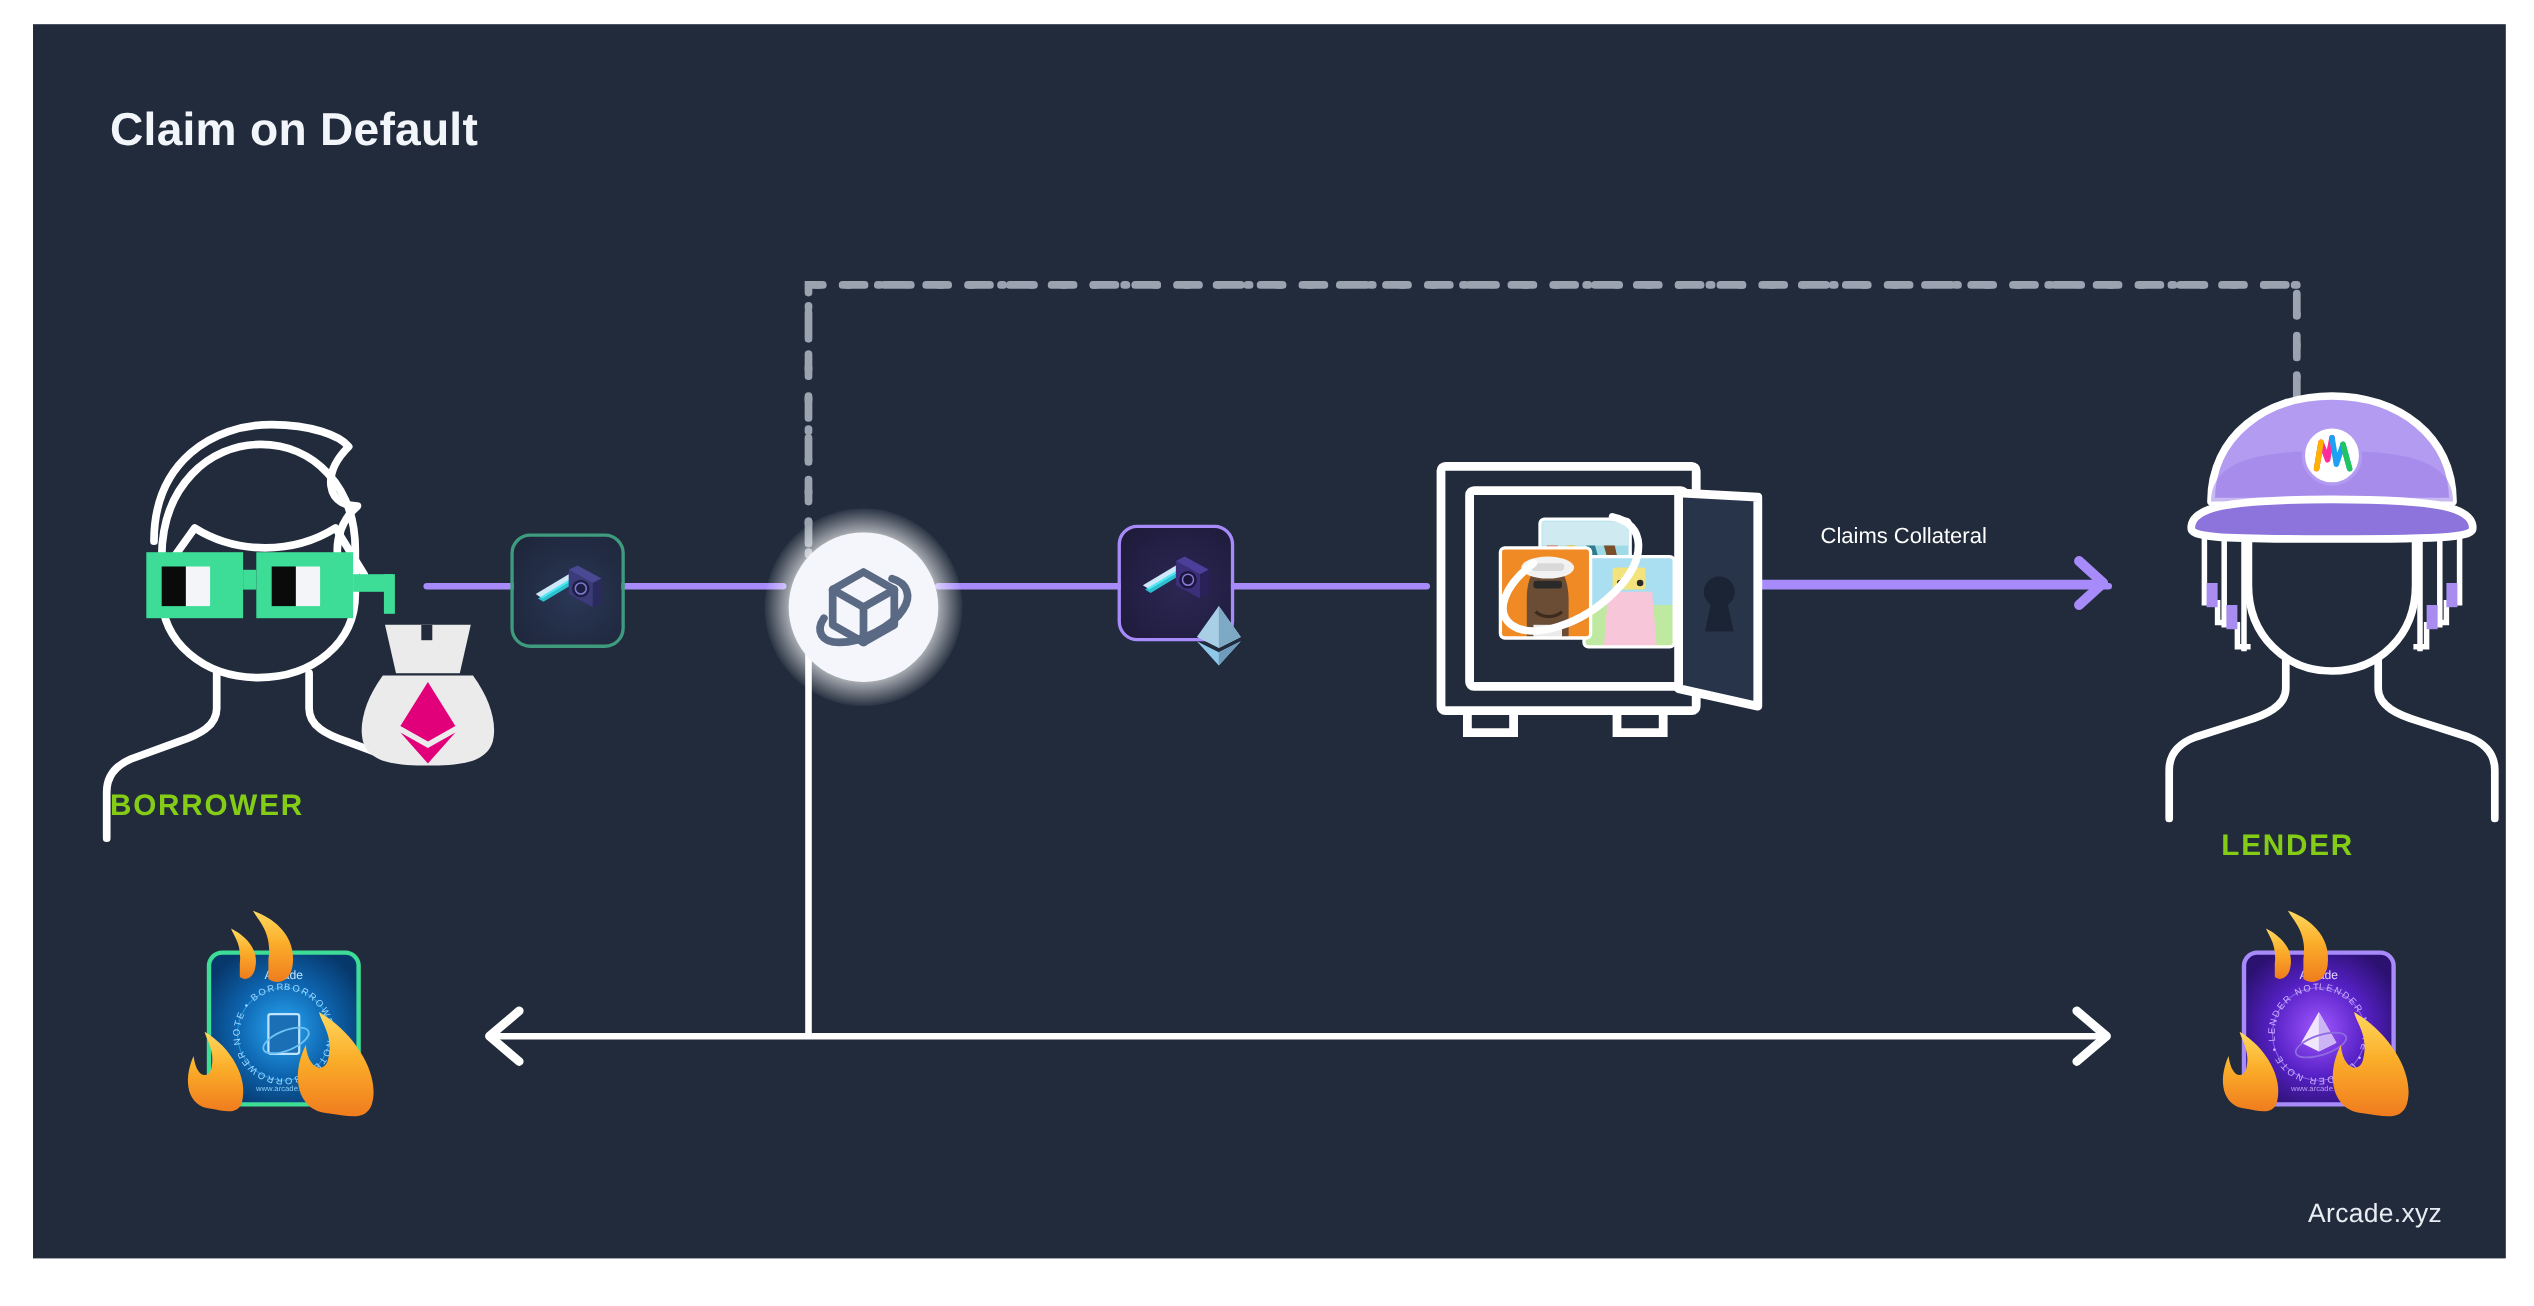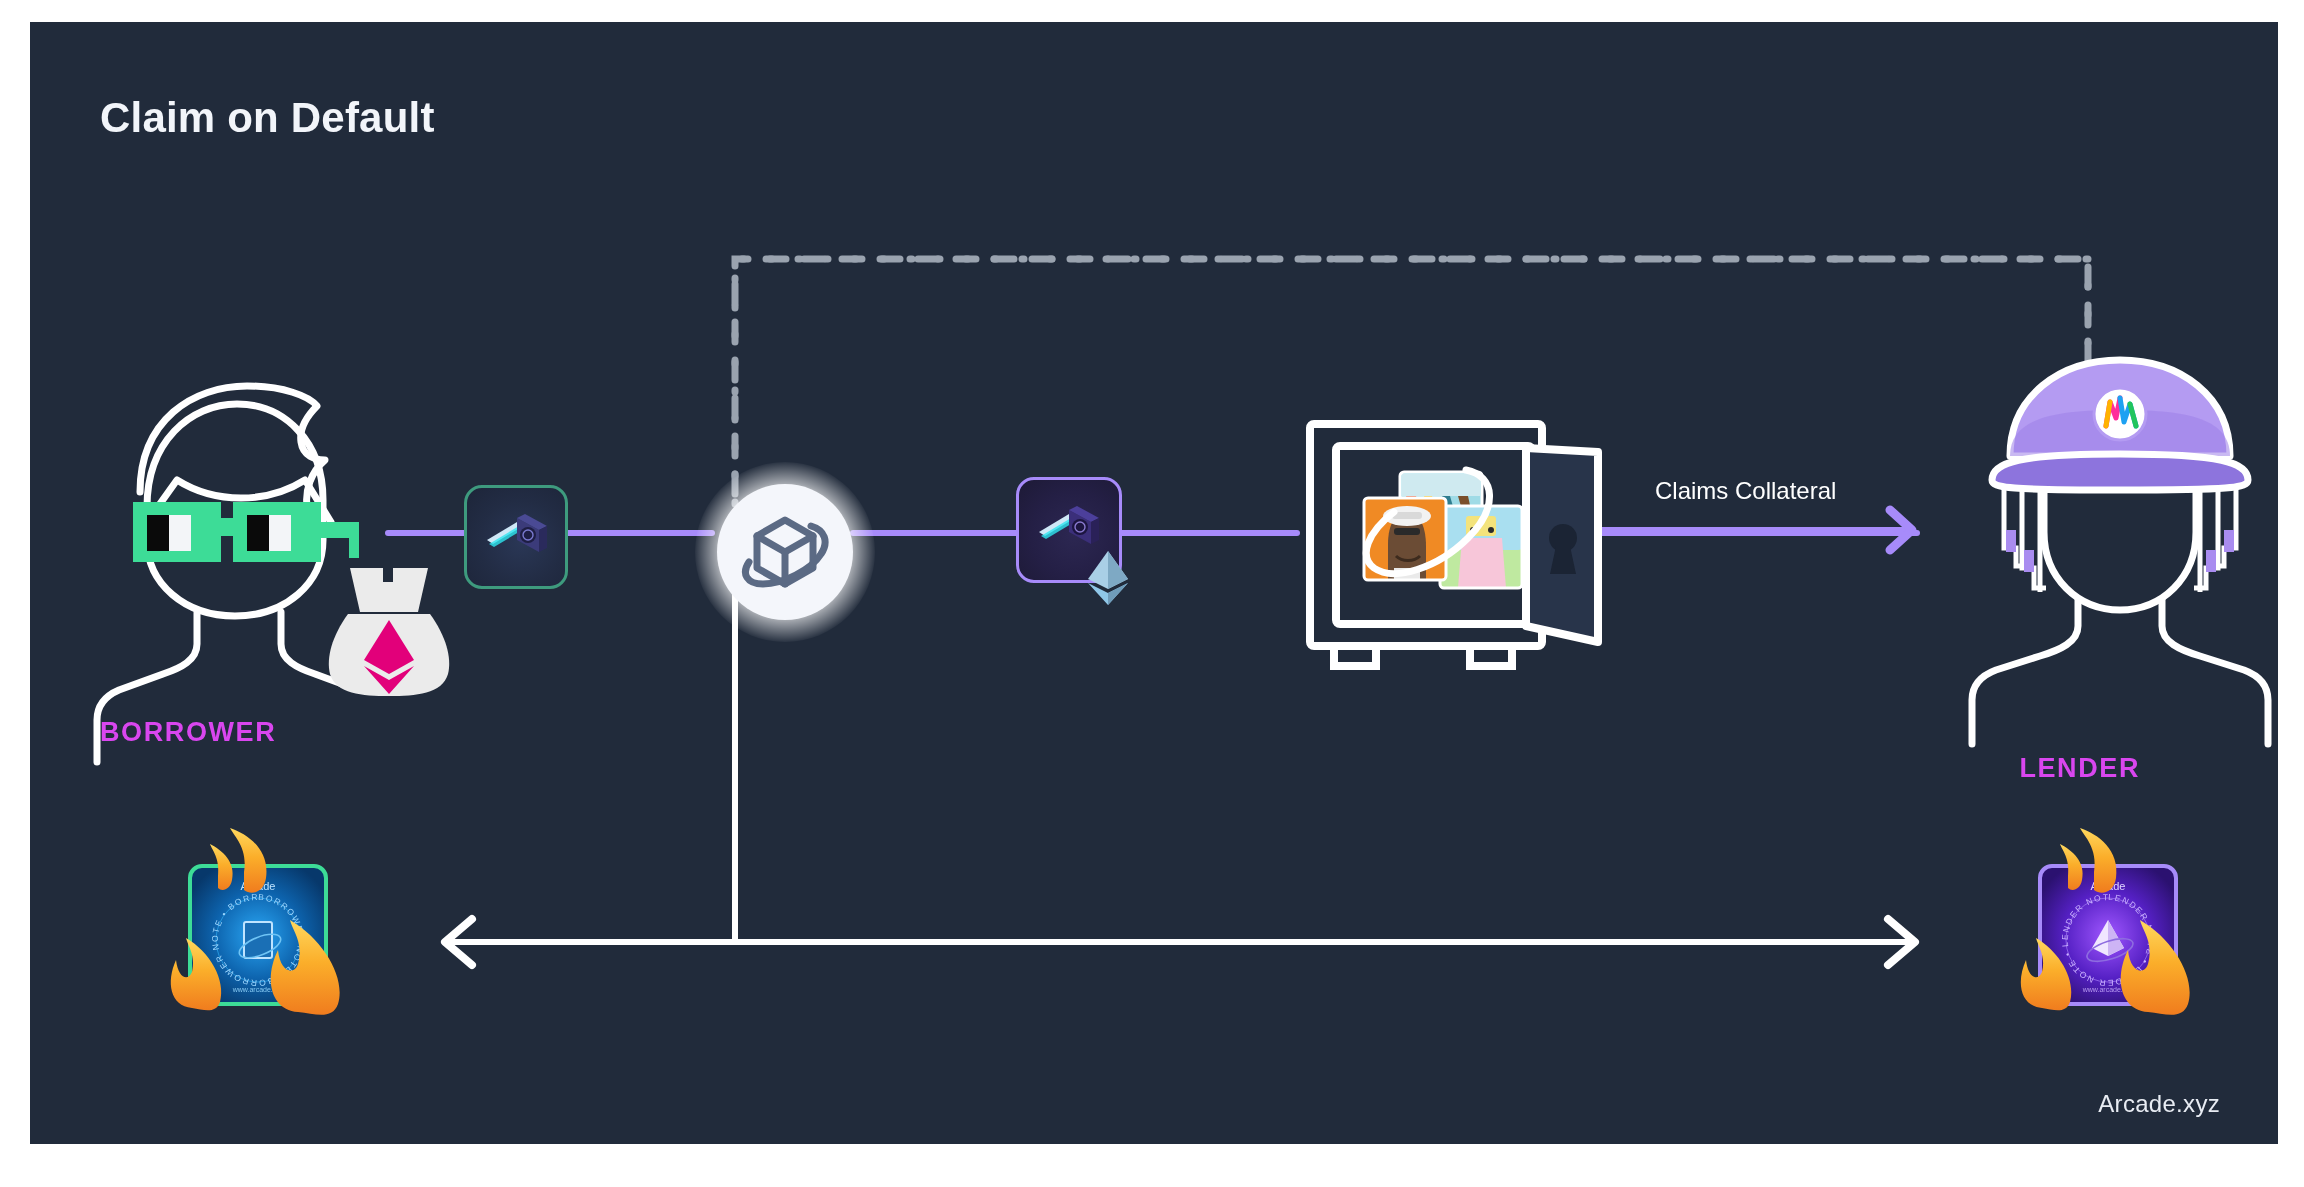--- a/index.html
+++ b/index.html
@@ -3,21 +3,21 @@
 <meta charset="utf-8">
 <style>
   html,body{margin:0;padding:0;background:#ffffff;}
   body{font-family:"Liberation Sans",sans-serif;}
   #stage{position:relative;width:2304px;height:1187px;background:#ffffff;overflow:hidden;}
   #panel{position:absolute;left:30px;top:22px;width:2248px;height:1122px;background:#212b3b;}
 
   .title{position:absolute;left:70px;top:72px;font-size:42px;font-weight:bold;color:#f2f5fa;letter-spacing:.2px;}
   .watermark{position:absolute;right:58px;bottom:26px;font-size:24px;color:#e8ecf3;letter-spacing:.3px;}
 
-  .role-label{position:absolute;font-size:27px;font-weight:bold;color:#d946ef;letter-spacing:1.6px;}
+  .role-label{position:absolute;font-size:27px;font-weight:bold;color:#84cc16;letter-spacing:1.6px;}
   #borrower-label{left:70px;top:695px;}
   #lender-label{left:2110px;top:695px;transform:translateX(-100%);margin-top:36px;}
 
   .abs{position:absolute;}
   svg{display:block;overflow:visible;}
 
   
   #hub{position:absolute;left:665px;top:440px;width:180px;height:180px;}
   #hub .glow{position:absolute;inset:0;border-radius:50%;background:radial-gradient(circle at 50% 50%, #ffffff 0%, #ffffff 43%, rgba(255,255,255,.55) 55%, rgba(255,255,255,0) 72%);}
   #hub .disc{position:absolute;left:22px;top:22px;width:136px;height:136px;border-radius:50%;background:#f4f6fb;}
@@ -48,21 +48,21 @@
     </svg>
 
     <div class="line-purple" style="left:355px;top:508px;width:330px;"></div>
     <div class="line-purple" style="left:820px;top:508px;width:450px;"></div>
     <div class="line-purple" style="left:1540px;top:508px;width:350px;"></div>
 
     <svg class="abs" style="left:1560px;top:470px;width:340px;height:80px;">
       <line x1="0" y1="38" x2="318" y2="38" stroke="#a78bfa" stroke-width="6" stroke-linecap="round"></line>
       <polyline points="300,18 322,38 300,58" fill="none" stroke="#a78bfa" stroke-width="9" stroke-linecap="round" stroke-linejoin="round"></polyline>
     </svg>
-    <div class="abs" style="left:1625px;top:455px;font-size:24px;color:#ffffff;font-weight:500;">Claims Collateral</div>
+    <div class="abs" style="left:1625px;top:455px;font-size:20px;color:#ffffff;font-weight:500;">Claims Collateral</div>
 
     <svg class="abs" style="left:400px;top:505px;width:1500px;height:430px;">
       <line x1="305" y1="0" x2="305" y2="415" stroke="#ffffff" stroke-width="6"></line>
       <line x1="20" y1="415" x2="1480" y2="415" stroke="#ffffff" stroke-width="6"></line>
       <polyline points="42,392 15,415 42,438" fill="none" stroke="#ffffff" stroke-width="8" stroke-linecap="round" stroke-linejoin="round"></polyline>
       <polyline points="1458,392 1485,415 1458,438" fill="none" stroke="#ffffff" stroke-width="8" stroke-linecap="round" stroke-linejoin="round"></polyline>
     </svg>
 
     <svg class="abs" style="left:55px;top:350px;width:270px;height:310px;">
       <g fill="none" stroke="#ffffff" stroke-width="7" stroke-linejoin="round" stroke-linecap="round">

